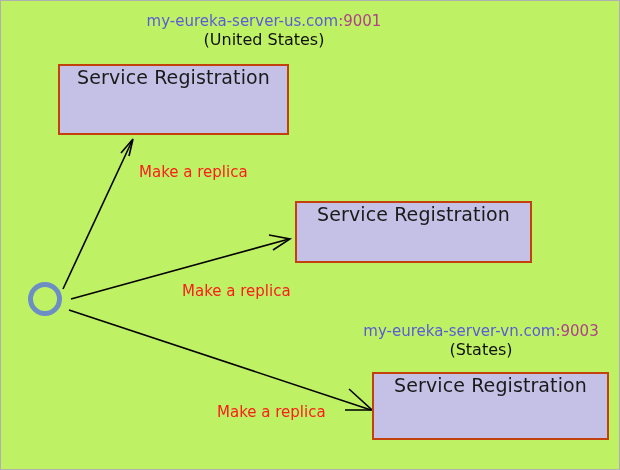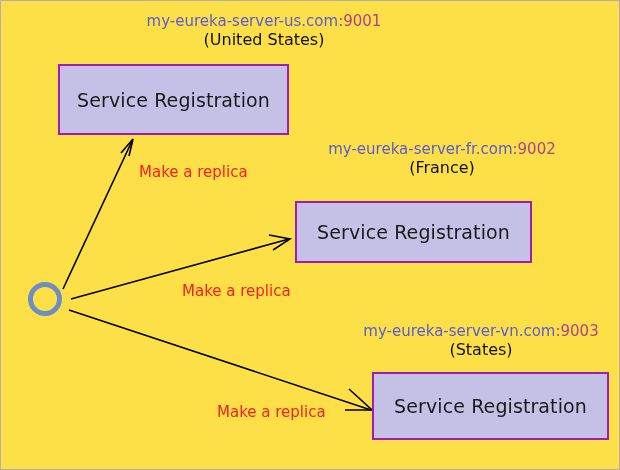--- a/index.html
+++ b/index.html
@@ -7,40 +7,39 @@
     padding: 0;
     background: #ffffff;
   }
   body {
     font-family: "DejaVu Sans", sans-serif;
   }
   #canvas {
     position: relative;
     width: 620px;
     height: 470px;
-    background: #fde047;
+    background: #bef264;
     border: 1px solid #b0b0b0;
     box-sizing: border-box;
     overflow: hidden;
   }
   svg.edges {
     position: absolute;
     left: 0;
     top: 0;
     width: 620px;
     height: 470px;
     pointer-events: none;
   }
   .node-box {
     position: absolute;
     background: #c5c1e6;
-    border: 2px solid #a21caf;
+    border: 2px solid #c2410c;
     box-sizing: border-box;
     display: flex;
-    align-items: center;
     justify-content: center;
   }
   .node-box .node-label {
     font-size: 19px;
     color: #1a1a1a;
     font-family: "DejaVu Sans", sans-serif;
     letter-spacing: 0.1px;
     white-space: nowrap;
   }
   .caption {
@@ -104,24 +103,20 @@
     <span class="host">my-eureka-server-us.com</span><span class="port">:9001</span>
     <span class="region">(United States)</span>
   </div>
 
   <div class="node-box" style="left:57px; top:63px; width:231px; height:71px;">
     <span class="node-label">Service Registration</span>
   </div>
 
   <div class="edge-label" style="left:138px; top:162px;">Make a replica</div>
 
-  <div class="caption" style="left:306px; top:138px; width:270px;">
-    <span class="host">my-eureka-server-fr.com</span><span class="port">:9002</span>
-    <span class="region">(France)</span>
-  </div>
 
   <div class="node-box" style="left:294px; top:200px; width:237px; height:62px;">
     <span class="node-label">Service Registration</span>
   </div>
 
   <div class="edge-label" style="left:181px; top:281px;">Make a replica</div>
 
   <div class="caption" style="left:345px; top:320px; width:270px;">
     <span class="host">my-eureka-server-vn.com</span><span class="port">:9003</span>
     <span class="region">(States)</span>

